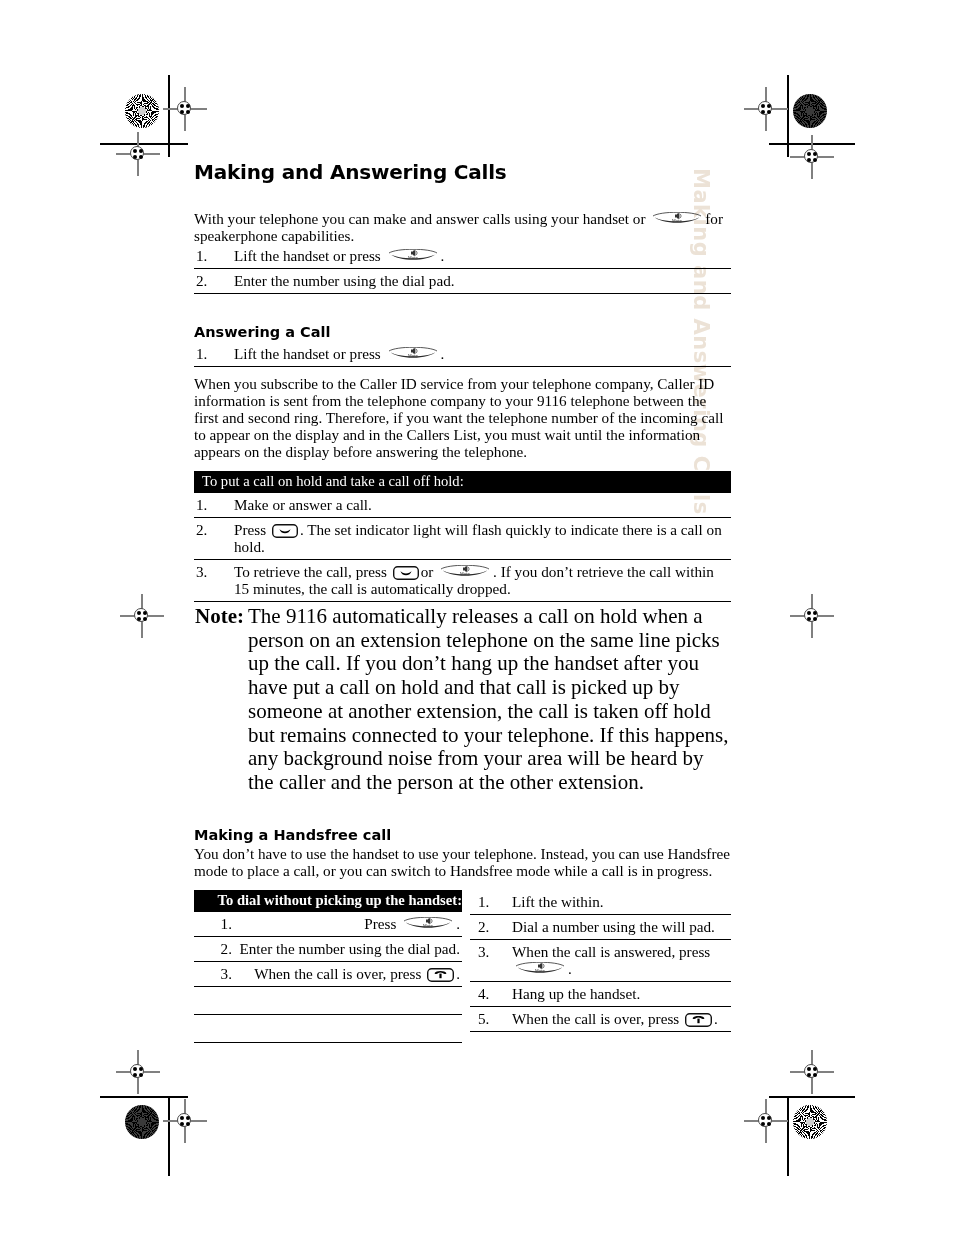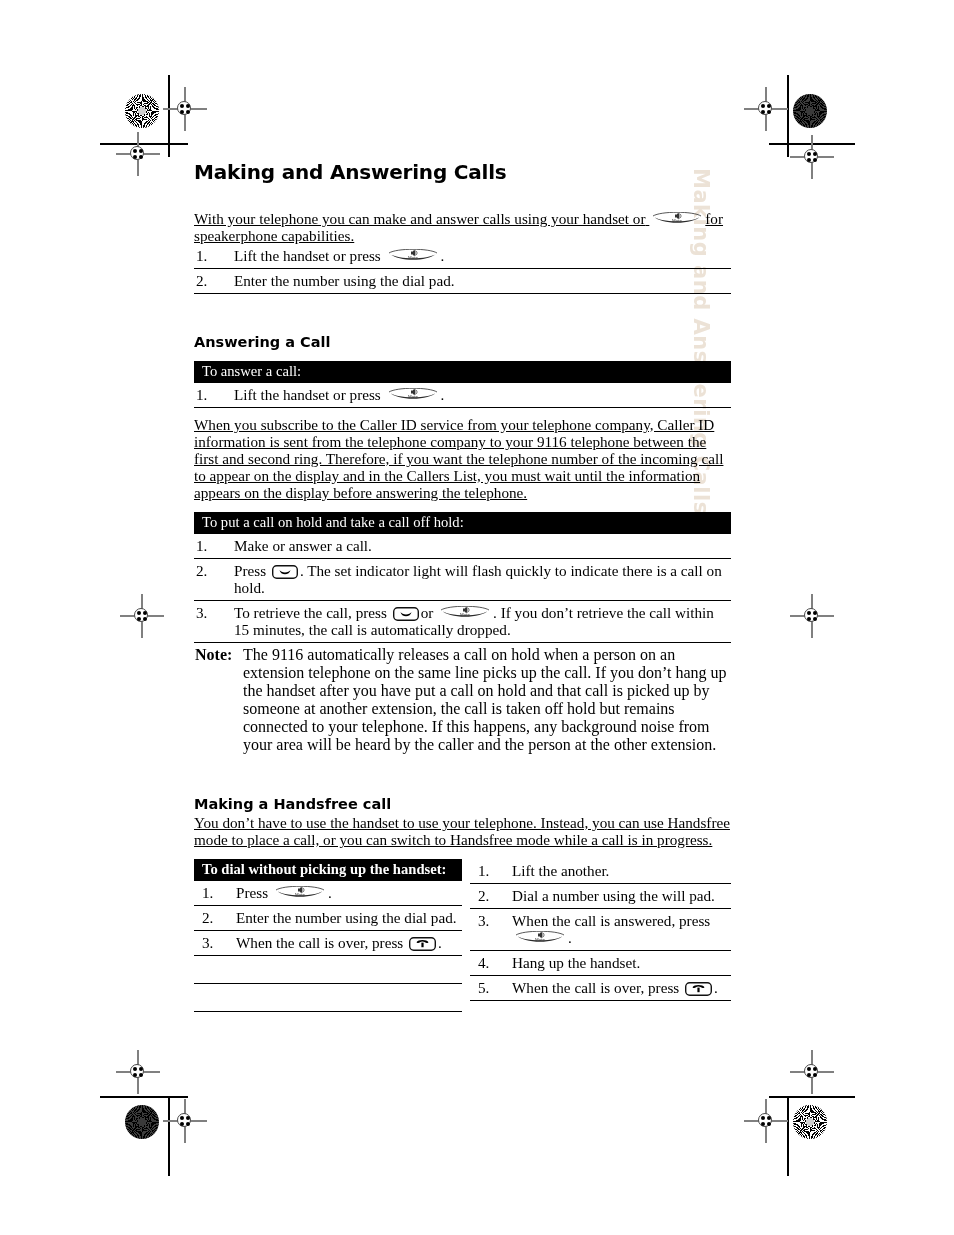--- a/index.html
+++ b/index.html
@@ -103,27 +103,26 @@
     font-weight: bold;
     margin: 0 0 26px 0;
     letter-spacing: -0.2px;
   }
   h2.sec {
     font-family: "DejaVu Sans", sans-serif;
     font-size: 14.5px;
     font-weight: bold;
     margin: 0 0 2px 0;
   }
-  h2.sec.spaced { margin-top: 40px; }
+  h2.sec.spaced { margin-top: 30px; }
   p.body {
     font-size: 15.2px;
     line-height: 1.12;
     margin: 0 0 0 0;
     text-align: left;
-    text-decoration: underline;
   }
 
   
   .procbar {
     background: #000;
     color: #fff;
     font-size: 14.6px;
     padding: 2px 0 3px 8px;
     margin-top: 11px;
     line-height: 1.15;
@@ -145,21 +144,21 @@
   td.num {
     width: 34px;
     padding-left: 7px;
     white-space: nowrap;
   }
 
   
   table.note {
     width: 100%;
     border-collapse: collapse;
-    font-size: 16px;
+    font-size: 21px;
     margin-top: 0;
   }
   table.note td {
     vertical-align: top;
     padding: 3px 2px 2px 2px;
     line-height: 1.13;
   }
   table.note td.notelbl {
     width: 44px;
     padding-left: 1px;
@@ -169,21 +168,21 @@
 
   
   .twocol {
     display: flex;
     gap: 8px;
     margin-top: 11px;
   }
   .col {
     flex: 0 0 auto;
   }
-  .col.left  { width: 268px; }
+  .col.left  { width: 268px; text-align: right; }
   .col.right { width: 261px; }
   .col .procbar { margin-top: 0; font-weight: bold; }
   .col table.steps td { font-size: 15.2px; }
   .col td.num { width: 30px; padding-left: 8px; }
   .col tr.blank td { height: 20px; }
 
   
   .key {
     display: inline-block;
     vertical-align: -3px;
@@ -389,21 +388,20 @@
       </tr>
       <tr>
         <td class="num">2.</td>
         <td>Enter the number using the dial pad.</td>
       </tr>
     </tbody>
       </table>
 
     <h2 class="sec spaced">Answering a Call</h2>
 
-    <div class="procbar">To answer a call:</div>
     <table class="steps">
       <tbody>
           <tr>
         <td class="num">1.</td>
         <td>
           <span class="nowrapkey">
             <span>Lift the handset or press</span>
             <span class="key key-hf">
               <svg viewBox="0 0 52 15" width="52" height="15" aria-hidden="true">
                 <path d="M2 4 C10 13, 42 13, 50 4 C44 11, 8 11, 2 4 Z" fill="#2a2a2a"></path>
@@ -534,21 +532,21 @@
           </tr>
         </tbody>
           </table>
       </div>
 
       <div class="col right">
         <table class="steps">
           <tbody>
               <tr>
             <td class="num">1.</td>
-            <td>Lift the another.</td>
+            <td>Lift the within.</td>
           </tr>
           <tr>
             <td class="num">2.</td>
             <td>Dial a number using the will pad.</td>
           </tr>
           <tr>
             <td class="num">3.</td>
             <td>
               <span>When the call is answered, press</span><br>
               <span class="key key-hf">

